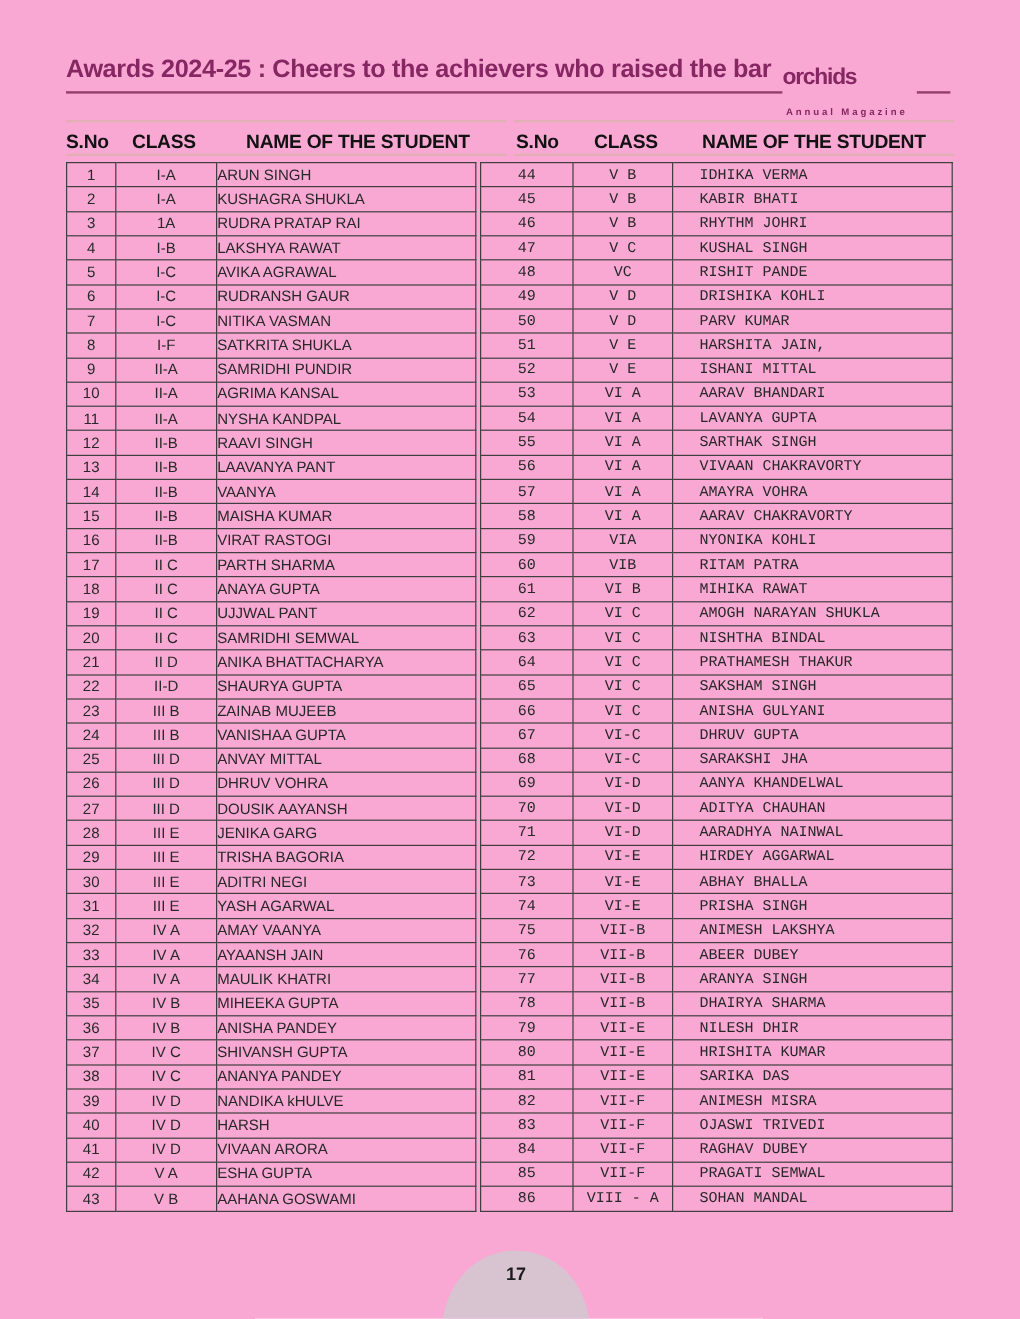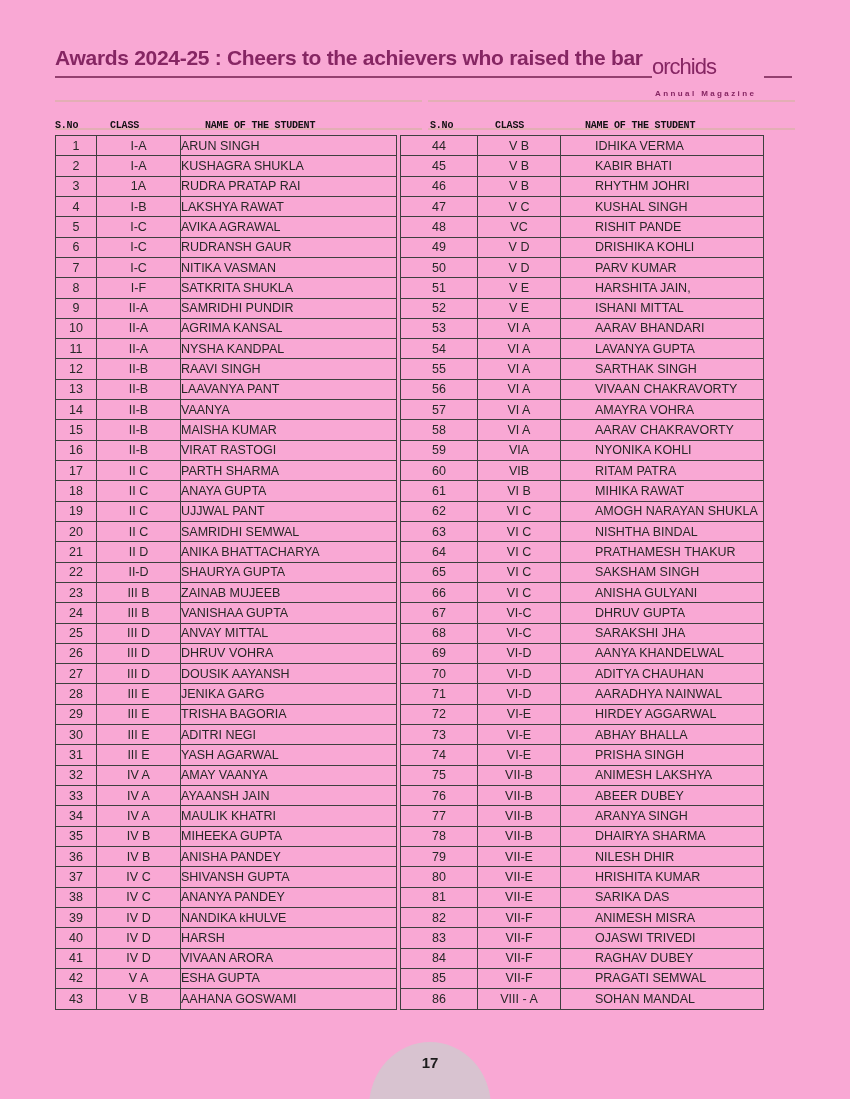--- a/index.html
+++ b/index.html
@@ -22,22 +22,22 @@
   }
   .title-underline {
     position: absolute;
     left: 55px; top: 76px;
     width: 597px; height: 2px;
     background: #93406f;
   }
   .logo-wordmark {
     position: absolute;
     left: 652px; top: 54px;
-    font-size: 22px;
-    font-weight: normal;
+    font-size: 19px;
+    font-weight: bold;
     letter-spacing: -1px;
     color: #862663;
   }
   .logo-dash {
     position: absolute;
     left: 764px; top: 76px;
     width: 28px; height: 2px;
     background: #93406f;
   }
   .logo-subtitle {
@@ -53,55 +53,54 @@
     position: absolute;
     top: 100px;
     height: 30px;
     border-top: 2px solid #e3aeb5;
     border-bottom: 2px solid #e3aeb5;
   }
   .thead-band.left  { left: 55px;  width: 367px; }
   .thead-band.right { left: 428px; width: 367px; }
   .thead-band span {
     position: absolute;
-    top: 18px;
-    font-size: 10px;
+    top: 8px;
+    font-size: 16px;
     font-weight: bold;
     letter-spacing: -0.2px;
     color: #121212;
     white-space: nowrap;
-    font-family: Liberation Mono, monospace;
   }
   .thead-band.left  .h-sno   { left: 0px; }
   .thead-band.left  .h-class { left: 55px; }
   .thead-band.left  .h-name  { left: 150px; }
   .thead-band.right .h-sno   { left: 2px; }
   .thead-band.right .h-class { left: 67px; }
   .thead-band.right .h-name  { left: 157px; }
   table.awards {
     position: absolute;
     top: 135px;
     height: 875px;
     border-collapse: collapse;
     table-layout: fixed;
   }
   table.awards.left  { left: 55px;  width: 342px; }
-  table.awards.right { left: 400px; width: 364px; }
+  table.awards.right { left: 400px; width: 394px; font-family: Liberation Mono, monospace; }
   table.awards td {
     border: 1px solid #3f3f3f;
     font-size: 12.5px;
     color: #282828;
     vertical-align: middle;
     overflow: hidden;
     white-space: nowrap;
   }
   table.awards td:nth-child(1),
   table.awards td:nth-child(2) { text-align: center; }
   table.awards.left  td:nth-child(3) { }
-  table.awards.right td:nth-child(3) { padding-left: 34px; }
+  table.awards.right td:nth-child(3) { padding-left: 22px; }
   .page-oval {
     position: absolute;
     left: 369px; top: 1042px;
     width: 122px; height: 130px;
     border-radius: 50%;
     background: #d8c3d0;
   }
   .page-number {
     position: absolute;
     left: 0; right: 0; top: 12px;

